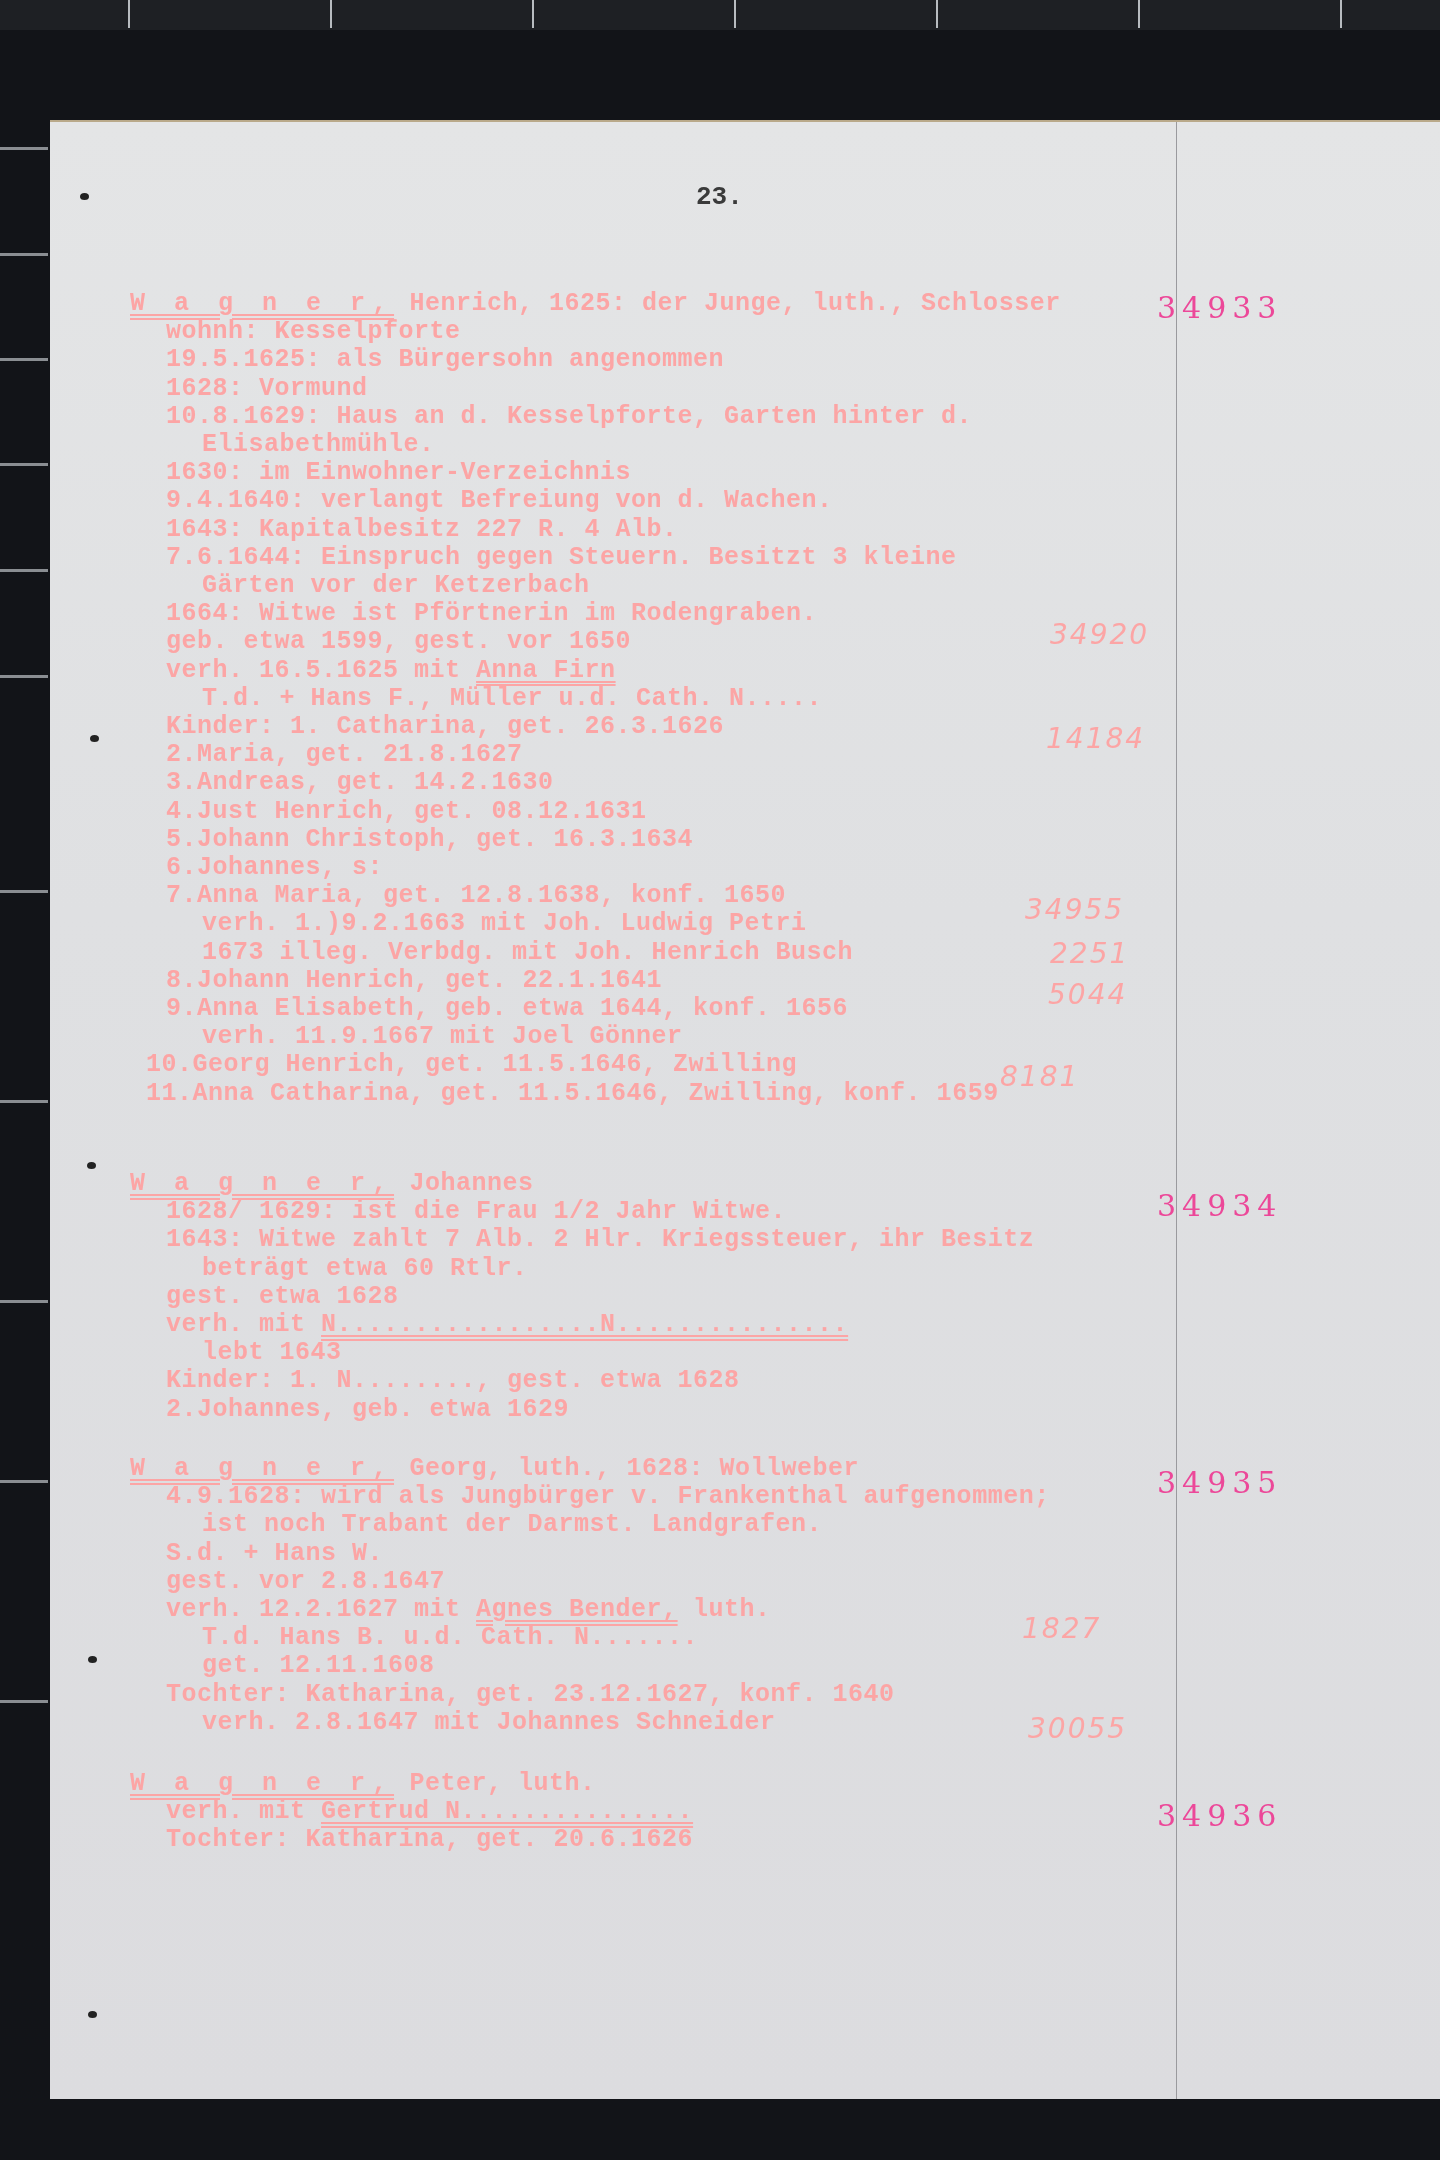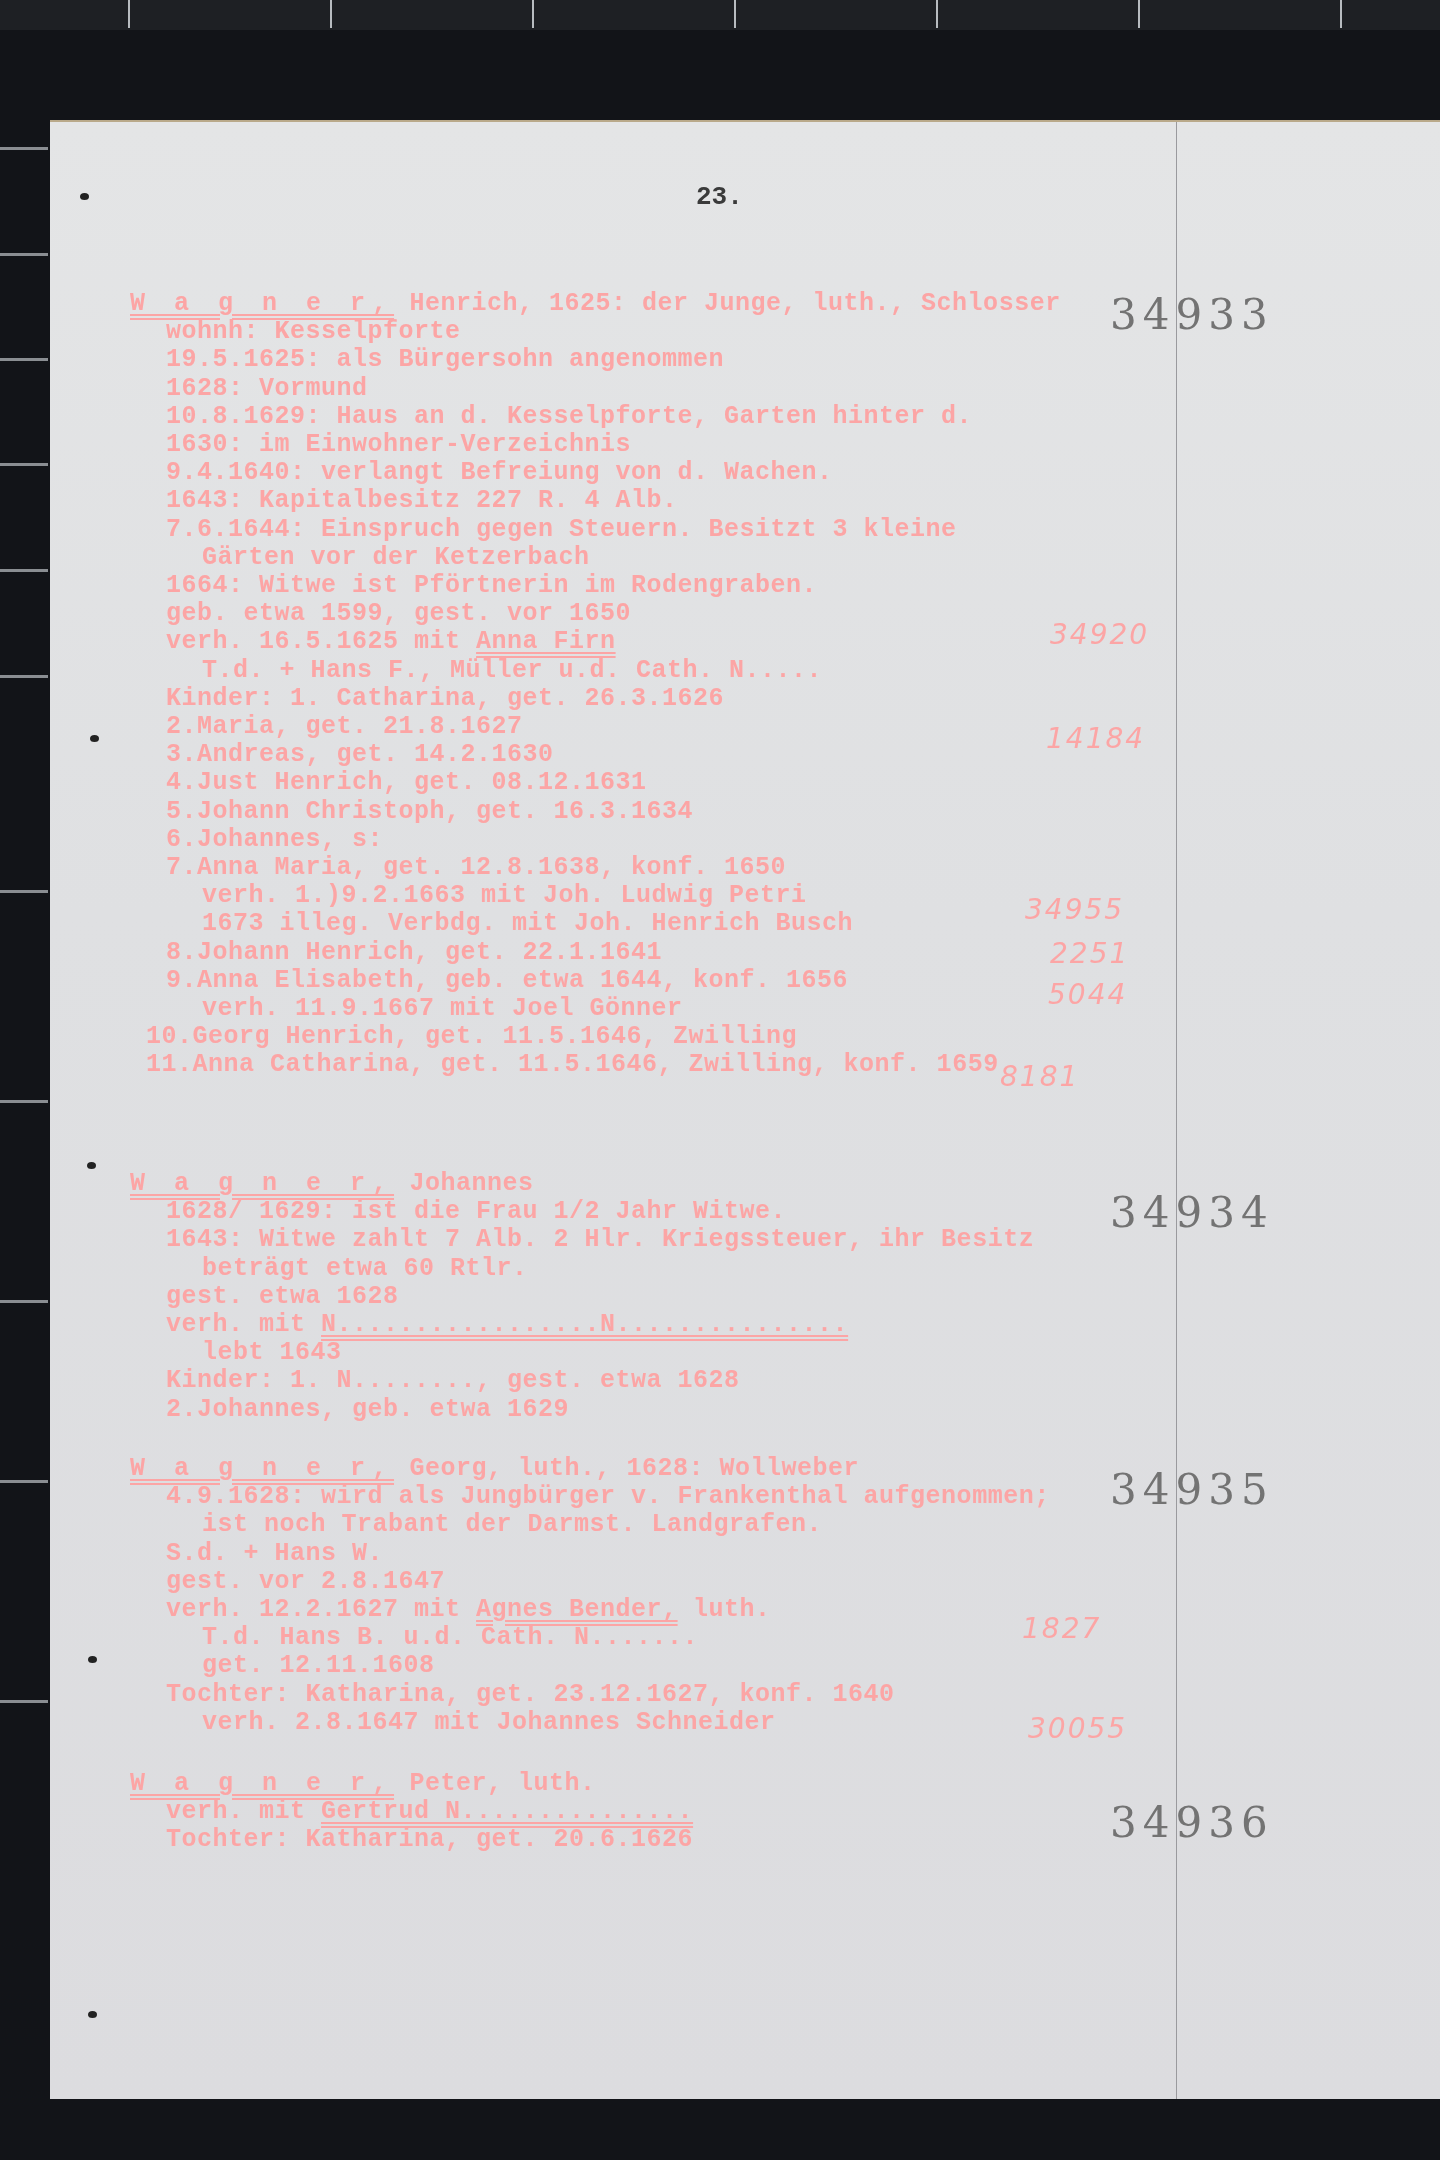--- a/index.html
+++ b/index.html
@@ -38,22 +38,22 @@
   .line { white-space: pre; }
   .ind1 { padding-left: 36px; }
   .ind2 { padding-left: 72px; }
   .ind0 { padding-left: 16px; }
   .surname {
     letter-spacing: 7px; text-decoration: underline; text-decoration-style: double;
     text-underline-offset: 4px;
   }
   .ul { text-decoration: underline; text-decoration-style: double; text-underline-offset: 4px; }
   .rec-num {
-    position: absolute; left: 1110px;
-    font-family: "DejaVu Serif", serif; font-size: 42px; letter-spacing: 6px; color: #737373;
+    position: absolute; left: 1157px;
+    font-family: "DejaVu Serif", serif; font-size: 30px; letter-spacing: 6px; color: #ec4899;
   }
   .hand {
     position: absolute;
     font-family: "DejaVu Sans", sans-serif; font-style: italic; font-size: 28px; color: #fca5a5;
     letter-spacing: 2px;
   }
 </style>
 </head>
 <body>
 
@@ -89,20 +89,21 @@
 
   <div class="page-number">23.</div>
 </div>
 
 <div class="entry" style="top:290px">
   <div class="line"><span class="surname">W a g n e r,</span><span> Henrich, 1625: der Junge, luth., Schlosser</span></div>
   <div class="line ind1">wohnh: Kesselpforte</div>
   <div class="line ind1">19.5.1625: als Bürgersohn angenommen</div>
   <div class="line ind1">1628: Vormund</div>
   <div class="line ind1">10.8.1629: Haus an d. Kesselpforte, Garten hinter d.</div>
+  <div class="line ind2">Elisabethmühle.</div>
   <div class="line ind1">1630: im Einwohner-Verzeichnis</div>
   <div class="line ind1">9.4.1640: verlangt Befreiung von d. Wachen.</div>
   <div class="line ind1">1643: Kapitalbesitz 227 R. 4 Alb.</div>
   <div class="line ind1">7.6.1644: Einspruch gegen Steuern. Besitzt 3 kleine</div>
   <div class="line ind2">Gärten vor der Ketzerbach</div>
   <div class="line ind1">1664: Witwe ist Pförtnerin im Rodengraben.</div>
   <div class="line ind1">geb. etwa 1599, gest. vor 1650</div>
   <div class="line ind1"><span>verh. 16.5.1625 mit </span><span class="ul">Anna Firn</span></div>
   <div class="line ind2">T.d. + Hans F., Müller u.d. Cath. N.....</div>
   <div class="line ind1">Kinder: 1. Catharina, get. 26.3.1626</div>

